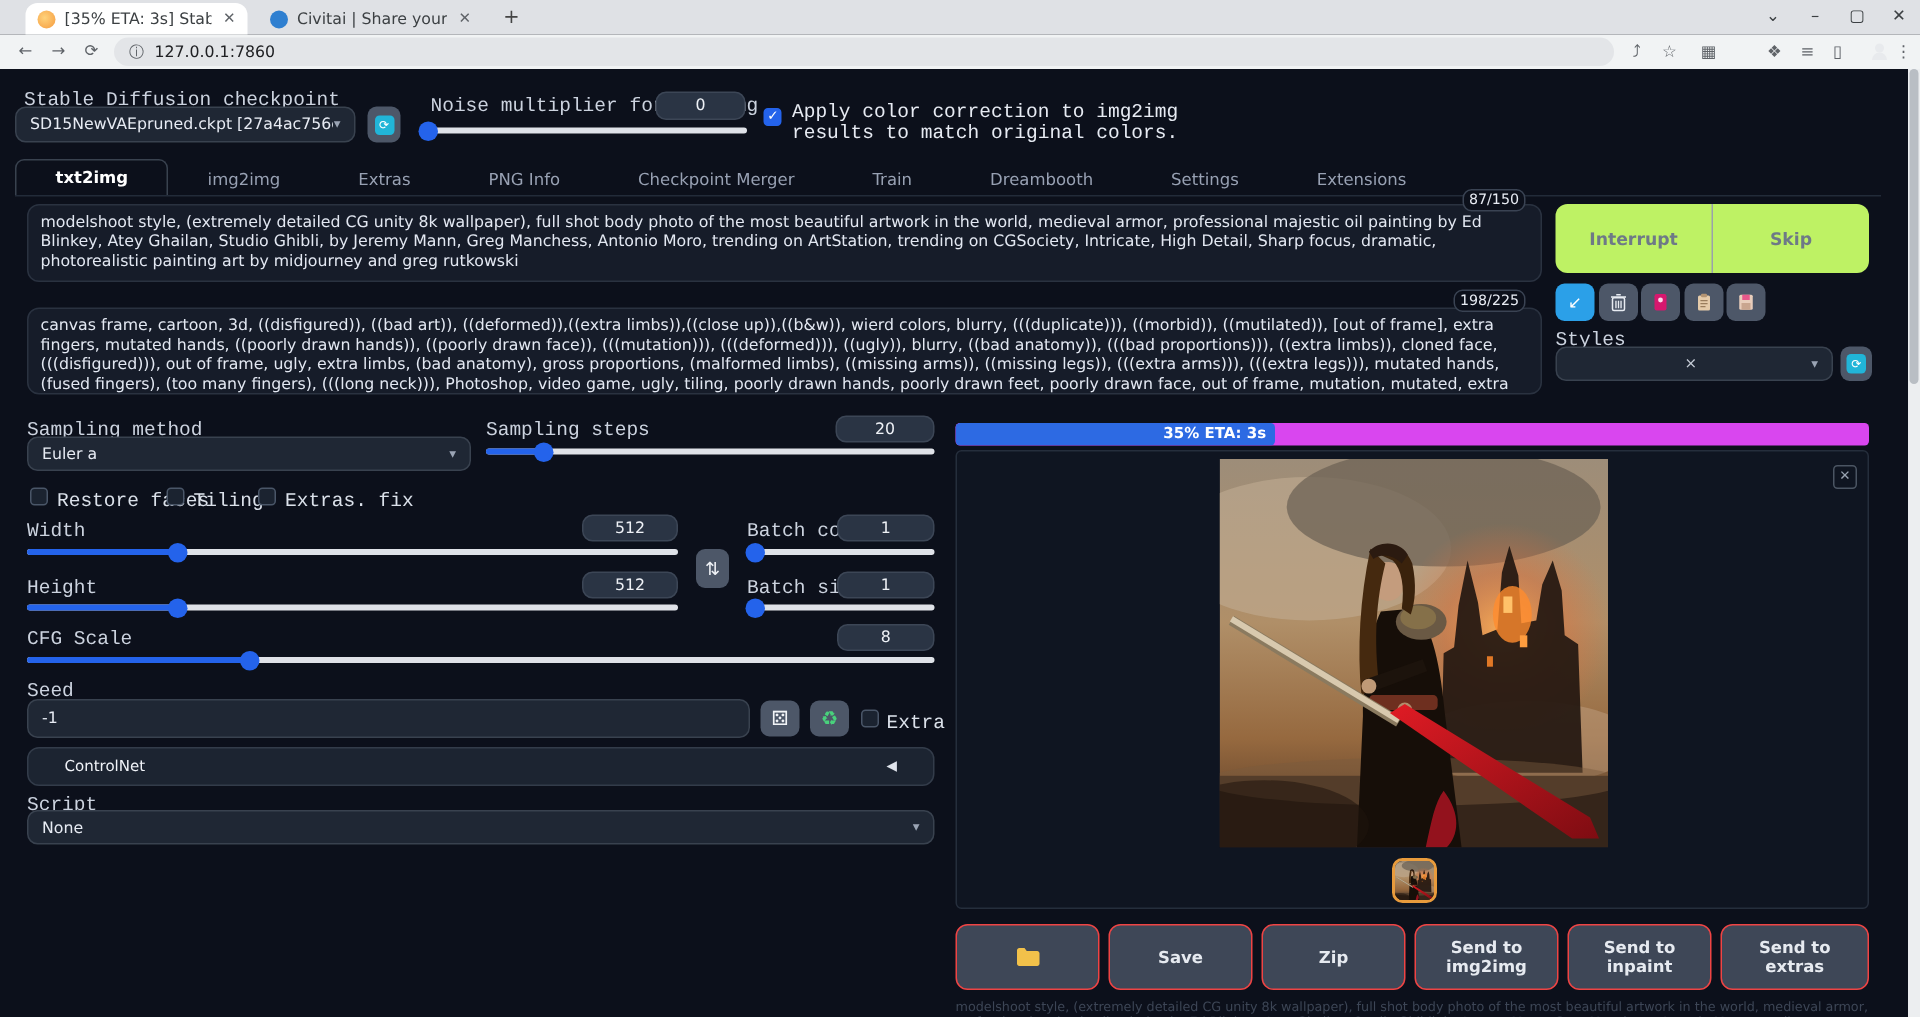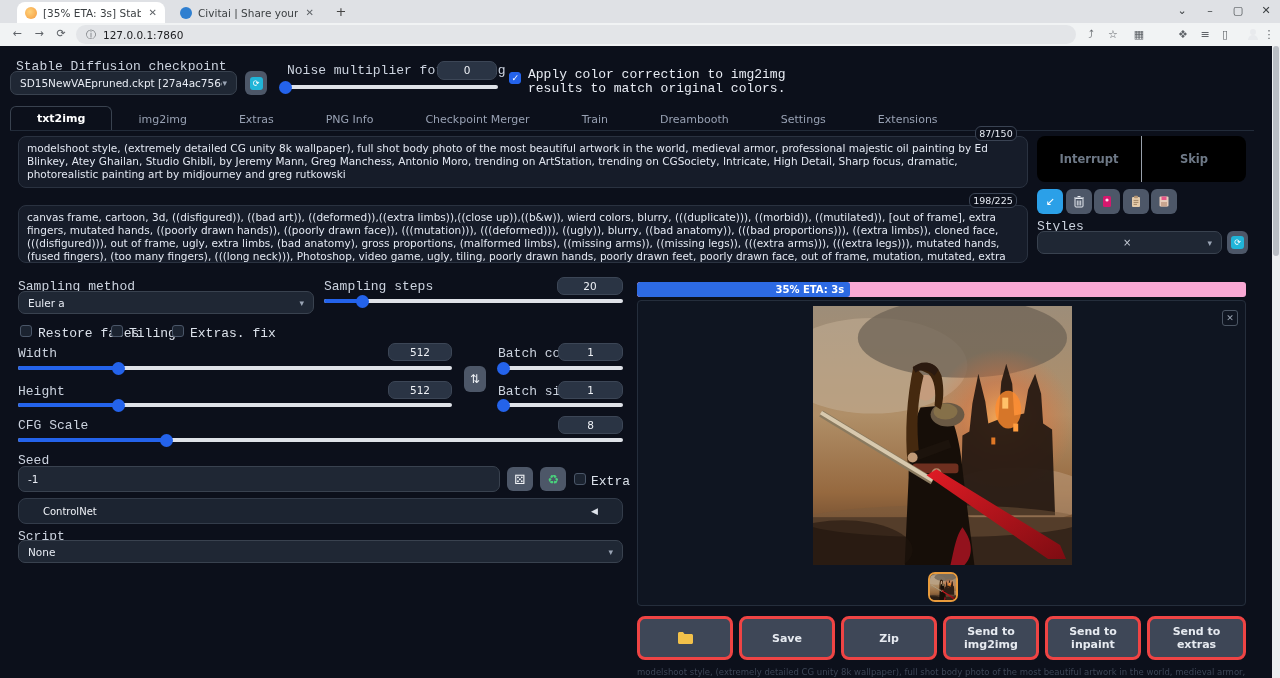--- a/index.html
+++ b/index.html
@@ -52,36 +52,36 @@
   .txtbox { position:absolute; background:#161c29; border:1px solid #2a3240; border-radius:8px; padding:5px 8px; font-size:10.5px; line-height:13px; color:#e3e8f2; overflow:hidden; }
   .counter { position:absolute; background:#0c101b; border:1px solid #3a4353; border-radius:6px; color:#e7ebf3; font-size:9.5px; text-align:center; line-height:14px; z-index:5; }
 
   
   #navtabs { position:absolute; left:10px; top:107px; height:24px; display:flex; align-items:flex-end; }
   .navtab { font-size:11px; color:#98a1b3; padding:5px 26px; }
   .navtab.active { color:#ffffff; font-weight:bold; background:#0c101b; border:1px solid #39424f; border-bottom:1px solid #0c101b; border-radius:6px 6px 0 0; }
   #tabline { position:absolute; left:10px; top:130px; width:1244px; height:1px; background:#222b39; }
 
   
-  #stopbtns { position:absolute; left:1037px; top:136px; width:209px; height:46px; background:#000000; border-radius:8px; display:flex;justify-content:center; }
+  #stopbtns { position:absolute; left:1037px; top:136px; width:209px; height:46px; background:#bef264; border-radius:8px; display:flex;justify-content:center; }
   #stopbtns .half { flex:1; display:flex; align-items:center; justify-content:center; color:#6e7987; font-weight:bold; font-size:11.5px; }
   #stopbtns .div { width:1px; background:#99a1ab; }
 
   .iconbtn { position:absolute; top:189px; width:26px; height:25px; background:#4d5768; border-radius:6px; display:flex; align-items:center; justify-content:center; }
   .iconbtn.blue { background:#2ba0e8; color:#fff; font-size:11px; }
 
   
-  #progress { position:absolute; left:637px; top:282px; width:609px; height:15px; background:#f9a8d4; border-radius:3px; overflow:hidden; }
+  #progress { position:absolute; left:637px; top:282px; width:609px; height:15px; background:#d946ef; border-radius:3px; overflow:hidden; }
   #progfill { height:100%; background:#2d6ae3; border-radius:3px; color:#fff; font-size:10px; font-weight:bold; text-align:right; line-height:15px; padding-right:6px; }
   #gallery { position:absolute; left:637px; top:300px; width:609px; height:306px; background:#0f1521; border:1px solid #252e3c; border-radius:4px; }
   #galclose { position:absolute; right:7px; top:9px; width:16px; height:16px; border:1px solid #4b5563; border-radius:3px; color:#9aa4b2; font-size:9px; text-align:center; line-height:14px; }
   #mainimg { position:absolute; left:175px; top:5px; width:259px; height:259px; }
   #thumb { position:absolute; left:290px; top:271px; width:30px; height:30px; border:2px solid #e89b3c; border-radius:7px; overflow:hidden; background:#000; }
 
-  .outbtn { position:absolute; top:616px; height:44px; background:#3e4757; border:3px solid #ef4444; border-radius:8px; color:#e6eaf0; font-weight:bold; font-size:11px; display:flex; align-items:center; justify-content:center; text-align:center; padding:0 10px; line-height:13px; }
+  .outbtn { position:absolute; top:616px; height:44px; background:#3e4757; border:1px solid #ef4444; border-radius:8px; color:#e6eaf0; font-weight:bold; font-size:11px; display:flex; align-items:center; justify-content:center; text-align:center; padding:0 10px; line-height:13px; }
   #footer-text { position:absolute; left:637px; top:667px; width:609px; height:11px; overflow:hidden; font-size:8.5px; color:#3d4656; }
 
   
   #controlnet { position:absolute; left:18px; top:498px; width:605px; height:26px; background:#1c2431; border:1px solid #333c4a; border-radius:8px; display:flex; align-items:center; padding:0 24px 0 24px; }
   #controlnet .name { font-size:10px; font-weight:normal; color:#f0f3f8; }
   #controlnet .arr { margin-left:auto; color:#dfe4ec; font-size:9px; }
 </style>
 </head>
 <body>
 

